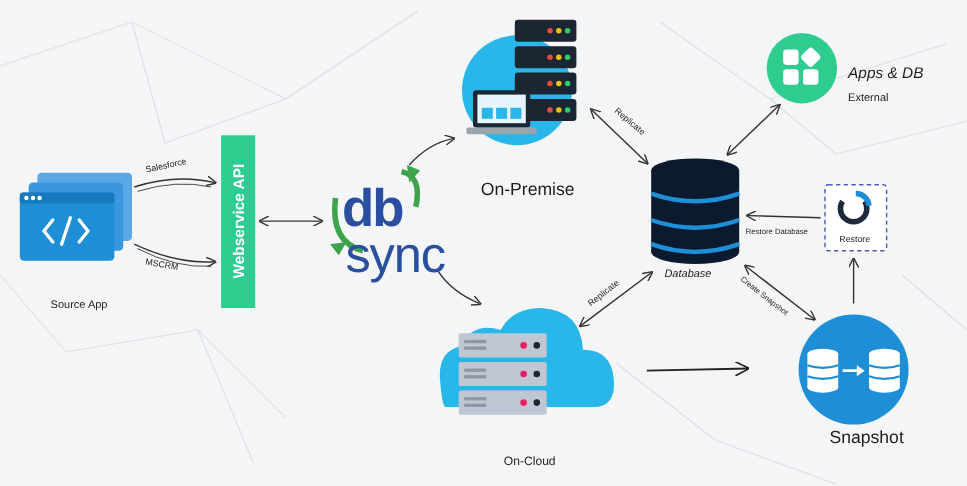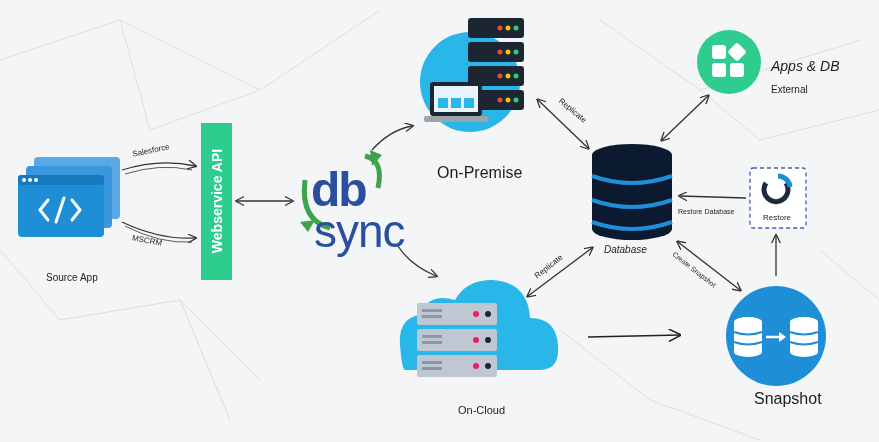--- a/index.html
+++ b/index.html
@@ -186,14 +186,14 @@
 <div class="lbl" style="left:314px;top:204px;font-size:46px;color:#2a4f9e;letter-spacing:-1px;">sync</div>
 <div class="lbl" style="left:437px;top:164px;font-size:16px;">On-Premise</div>
 <div class="lbl" style="left:771px;top:46px;font-size:10px;margin-top:38px;">External</div>
 <div class="lbl" style="left:771px;top:58px;font-size:14px;font-style:italic;">Apps &amp; DB</div>
 <div class="lbl" style="left:556px;top:106px;font-size:8px;transform:rotate(40deg);">Replicate</div>
 <div class="lbl" style="left:604px;top:244px;font-size:10px;font-style:italic;">Database</div>
 <div class="lbl" style="left:678px;top:208px;font-size:7px;">Restore Database</div>
 <div class="lbl" style="left:763px;top:213px;font-size:8px;">Restore</div>
 <div class="lbl" style="left:532px;top:262px;font-size:8px;transform:rotate(-38deg);">Replicate</div>
 <div class="lbl" style="left:668px;top:266px;font-size:7px;transform:rotate(38deg);">Create Snapshot</div>
-<div class="lbl" style="left:458px;top:404px;font-size:11px;">On-Cloud</div>
+<div class="lbl" style="left:458px;top:414px;font-size:11px;">On-Cloud</div>
 <div class="lbl" style="left:754px;top:390px;font-size:16px;">Snapshot</div>
 
 </body></html>

